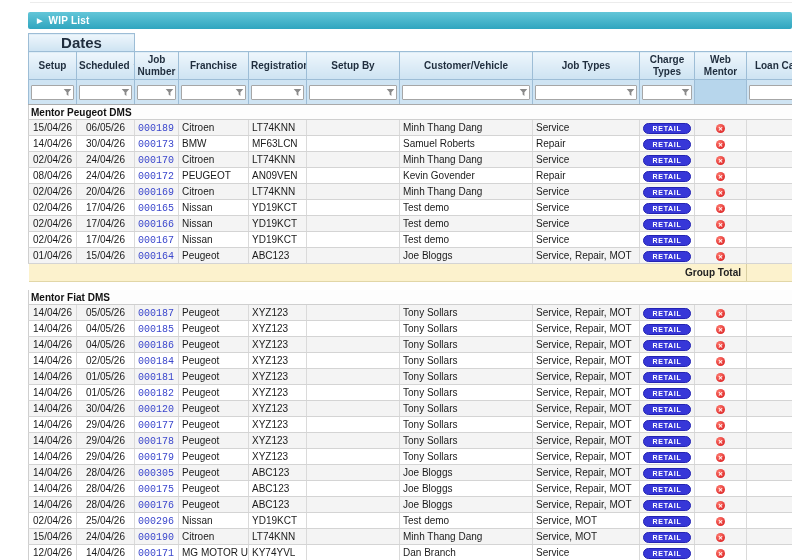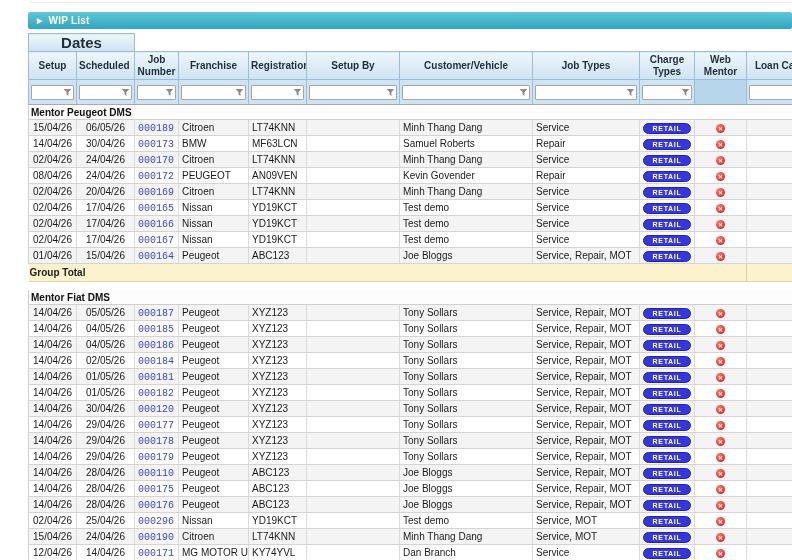--- a/index.html
+++ b/index.html
@@ -57,21 +57,21 @@
   .retail{display:inline-block;width:46px;background:#3737d8;border:1px solid #2323b2;
     border-radius:8px;color:#fff;font-size:7px;font-weight:bold;letter-spacing:.7px;
     line-height:9px;text-align:center;cursor:pointer;}
   .denied{display:inline-flex;width:9px;height:9px;border-radius:50%;
     background:radial-gradient(circle at 35% 30%,#ff7a6e,#d40f14);
     color:#fff;align-items:center;justify-content:center;font-size:6px;font-weight:bold;}
   .denied::after{content:"\2715";}
 
   tr.grouptotal td{height:15px;background:#fcf2cd;border-top:1px solid #eee3b9;
     border-bottom:1px solid #e2d7a8;font-weight:bold;color:#222;}
-  td.totallabel{text-align:left;padding-right:5px;border-right:1px solid #d9cfa2;}
+  td.totallabel{text-align:right;padding-right:5px;border-right:1px solid #d9cfa2;}
   tr.spacer td{height:6px;background:#fff;border:none;}
 </style>
 </head>
 <body>
 
 <div class="page">
   <div class="toprule"></div>
 
   <div class="titlebar">
     <span class="arrow">▶</span>
@@ -468,21 +468,21 @@
             <td></td>
             <td>Tony Sollars</td>
             <td>Service, Repair, MOT</td>
             <td class="center"><span class="retail">RETAIL</span></td>
             <td class="center"><span class="denied"></span></td>
             <td></td>
           </tr>
           <tr class="datarow alt">
             <td class="num">14/04/26</td>
             <td class="num">28/04/26</td>
-            <td><a class="joblink">000110</a></td>
+            <td><a class="joblink">000305</a></td>
             <td>Peugeot</td>
             <td>ABC123</td>
             <td></td>
             <td>Joe Bloggs</td>
             <td>Service, Repair, MOT</td>
             <td class="center"><span class="retail">RETAIL</span></td>
             <td class="center"><span class="denied"></span></td>
             <td></td>
           </tr>
           <tr class="datarow">

